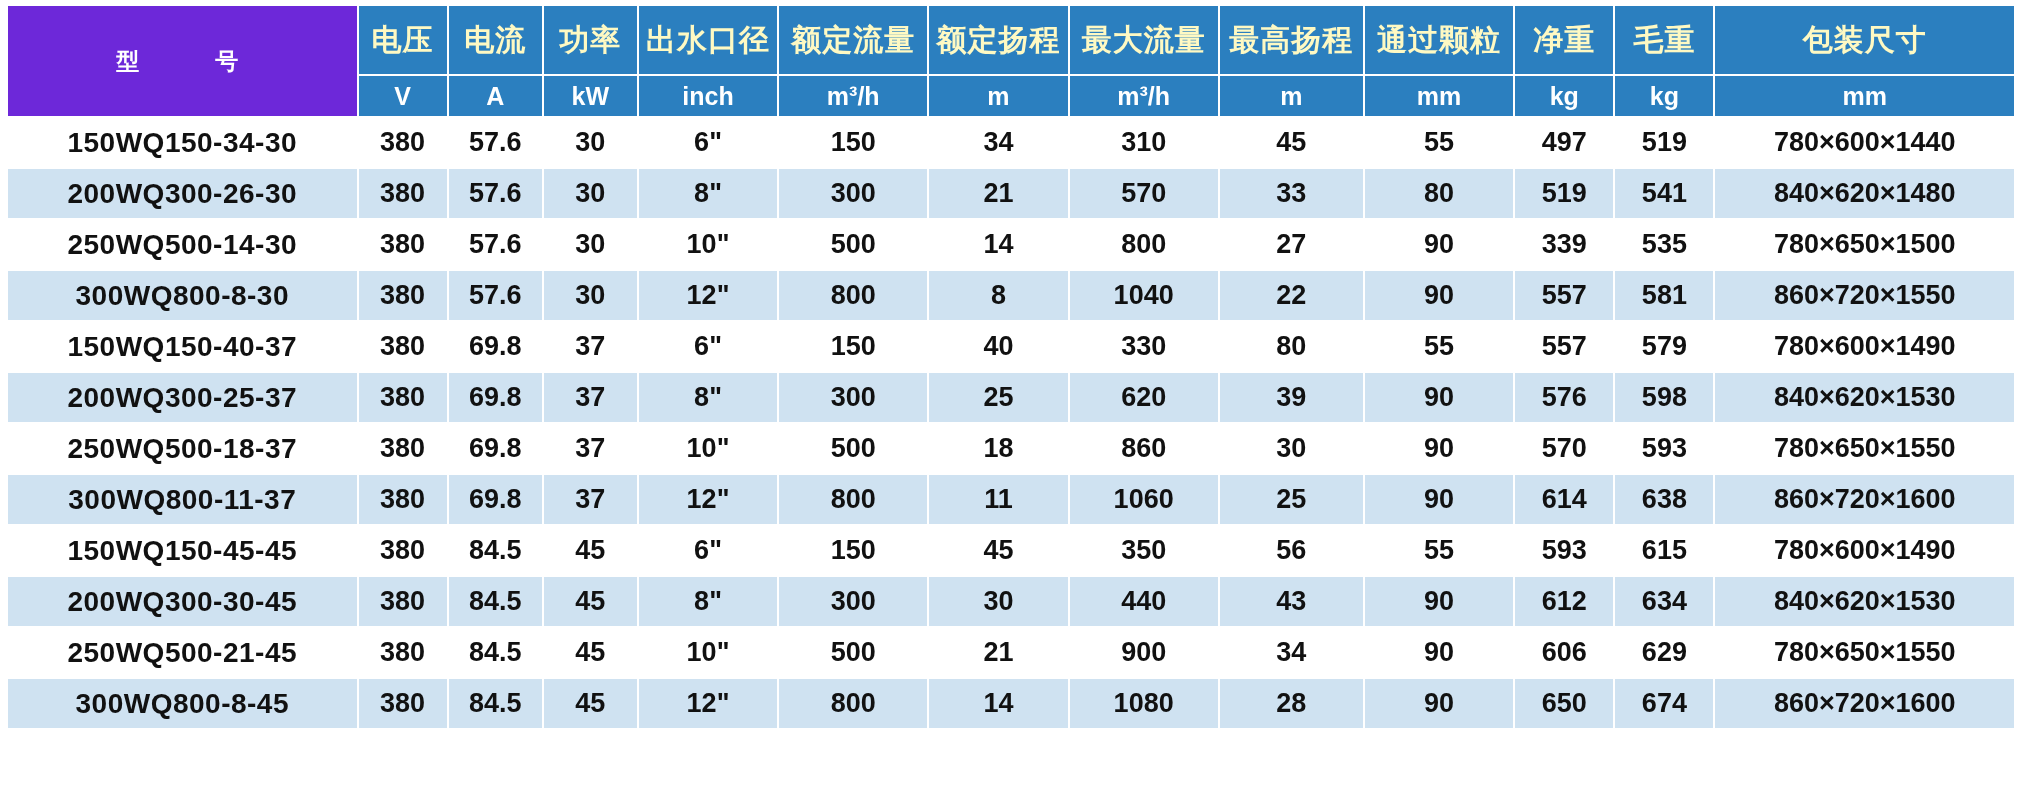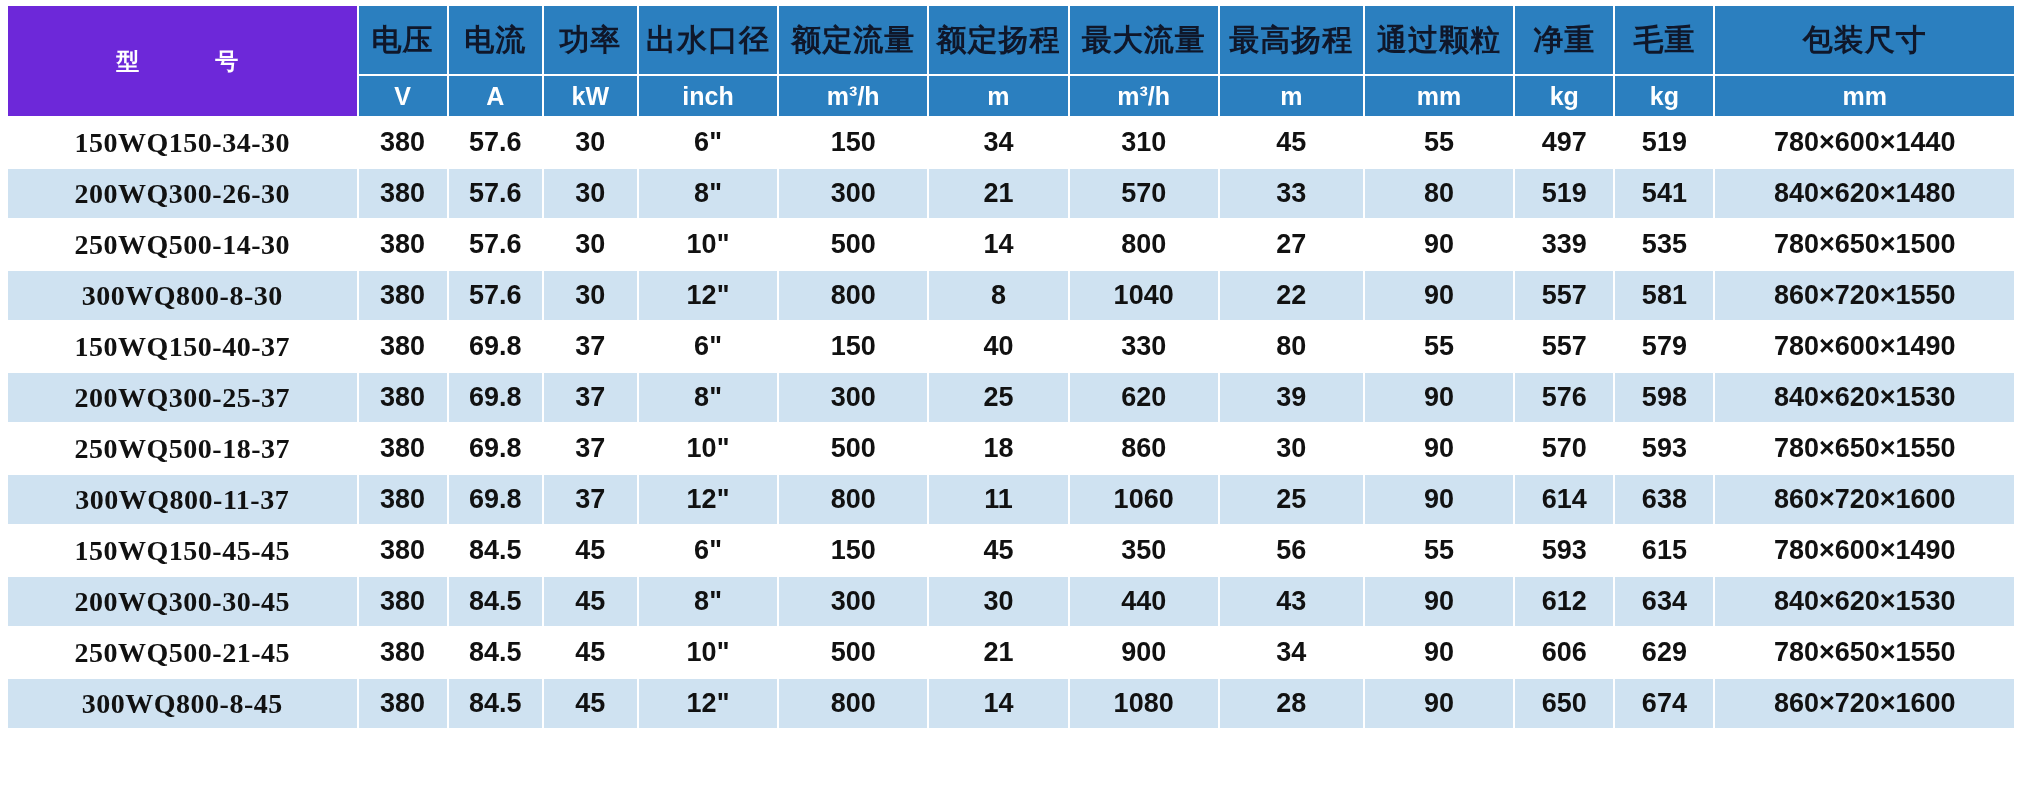--- a/index.html
+++ b/index.html
@@ -22,21 +22,21 @@
   }
   table.spec th, table.spec td {
     border: 2px solid #ffffff;
     text-align: center;
     vertical-align: middle;
     font-weight: bold;
     white-space: nowrap;
   }
   thead th.hdr-main {
     background: #2b7fbf;
-    color: #0f172a;
+    color: #fef9c3;
     font-size: 30px;
     height: 66px;
     letter-spacing: 1px;
   }
   thead th.hdr-unit {
     background: #2b7fbf;
     color: #ffffff;
     font-size: 25px;
     height: 38px;
   }
@@ -53,21 +53,20 @@
   }
   tbody tr.row-odd td {
     background: #ffffff;
   }
   tbody tr.row-even td {
     background: #cfe2f1;
   }
   tbody td.model {
     font-size: 28px;
     letter-spacing: 0.5px;
-    font-family: Liberation Serif, serif;
   }
   
   col.c-model { width: 350px; }
   col.c-v     { width: 90px; }
   col.c-a     { width: 95px; }
   col.c-kw    { width: 95px; }
   col.c-inch  { width: 140px; }
   col.c-q     { width: 150px; }
   col.c-h     { width: 140px; }
   col.c-qmax  { width: 150px; }

